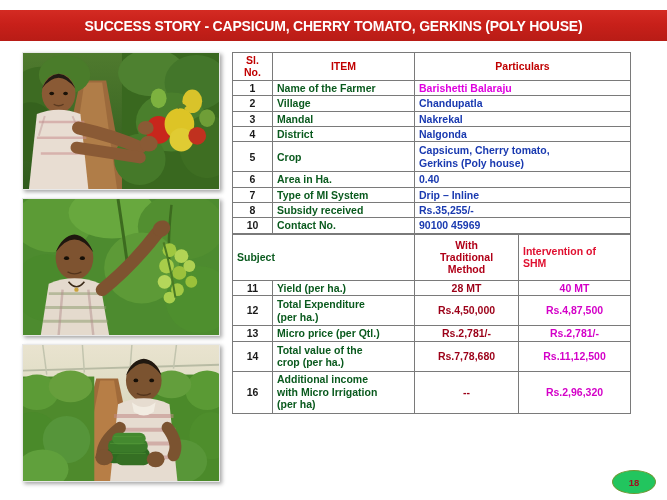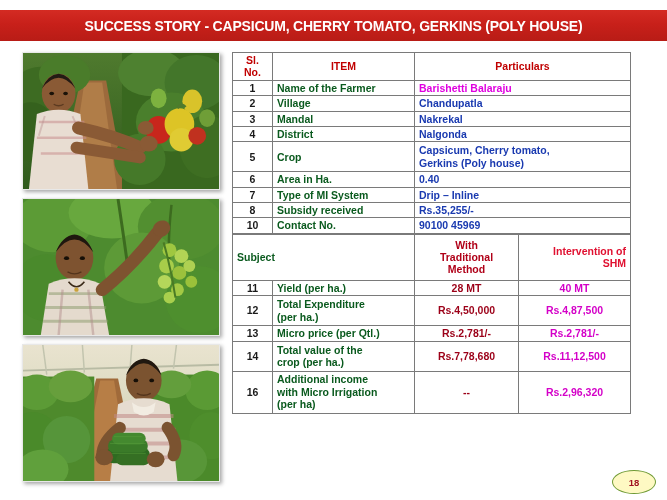--- a/index.html
+++ b/index.html
@@ -86,39 +86,39 @@
     padding-bottom: 3px;
   }
   .sl    { color: #1a1a1a; text-align: center; }
   .item  { color: #0a5a1e; }
   .val-blue  { color: #1a3ab0; margin-left: 30px; }
   .val-magenta { color: #e000e0; }
   .val-darkred { color: #9c0018; text-align: center; }
   .val-pink    { color: #d400c8; text-align: center; }
   .subject-hdr { color: #0a5a1e; text-align: left; font-size: 11.5px; margin-left: 15px; }
   .trad-hdr    { color: #b00018; text-align: center; margin-top: 12px; }
-  .shm-hdr     { color: #e01030; text-align: right; }
+  .shm-hdr     { color: #e01030; text-align: left; }
 
   .r-tall td { height: 30px; }
   .r-tall3 td { height: 42px; }
   .r-hdr2 td { height: 46px; }
 
   
   .page-badge {
     position: absolute;
     left: 612px;
     top: 470px;
     width: 44px;
     height: 24px;
     border: 1.5px solid #6f9a35;
     border-radius: 50%;
     display: flex;
     align-items: center;
     justify-content: center;
-    background: #fef9c3;
+    background: #22c55e;
   }
   .page-badge span {
     color: #a01020;
     font-size: 9.5px;
     font-weight: bold;
   }
 </style>
 </head>
 <body>
 

